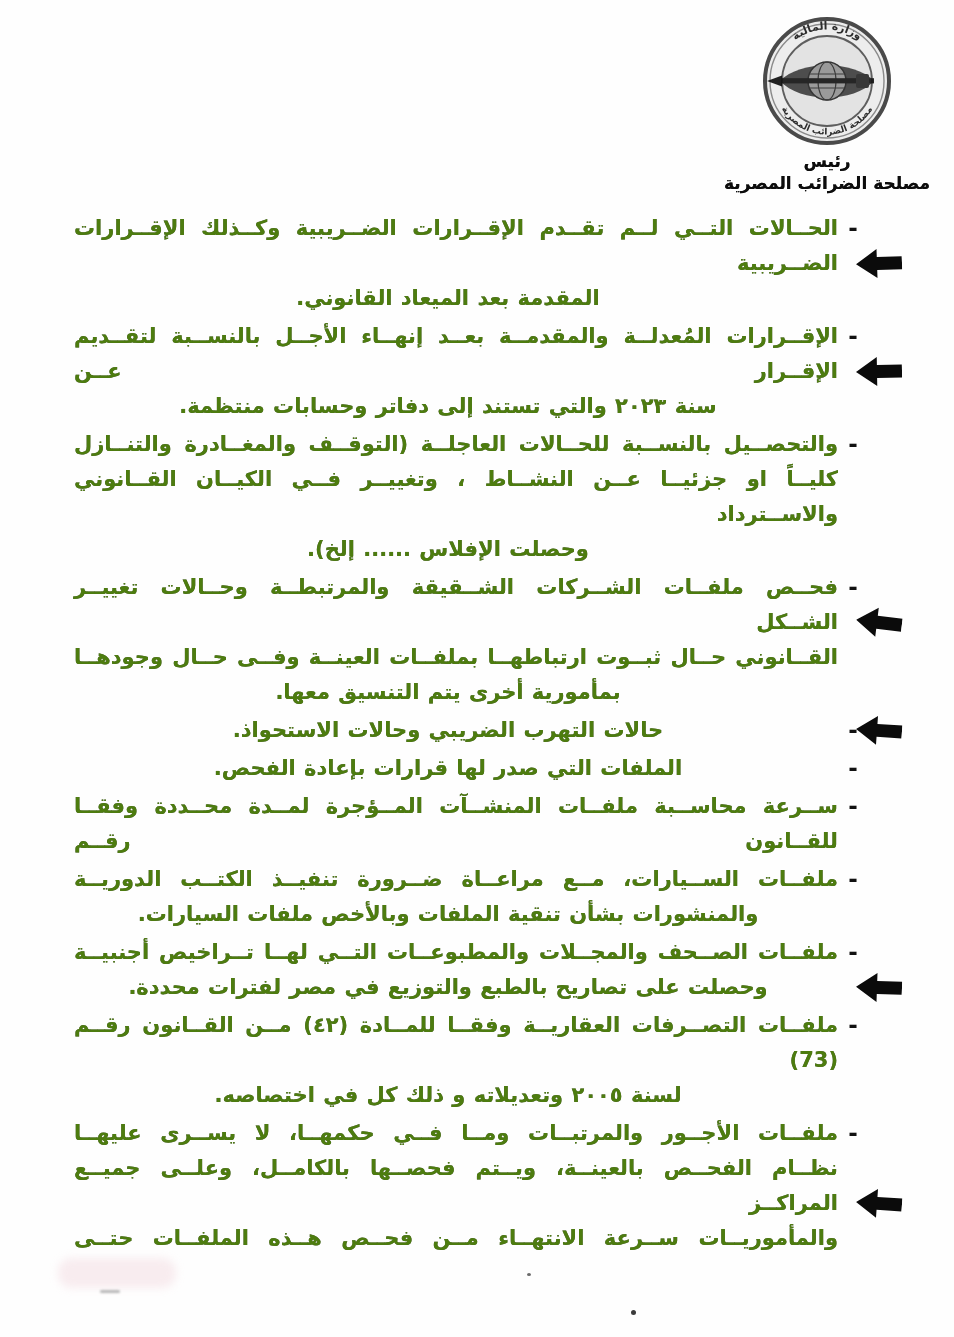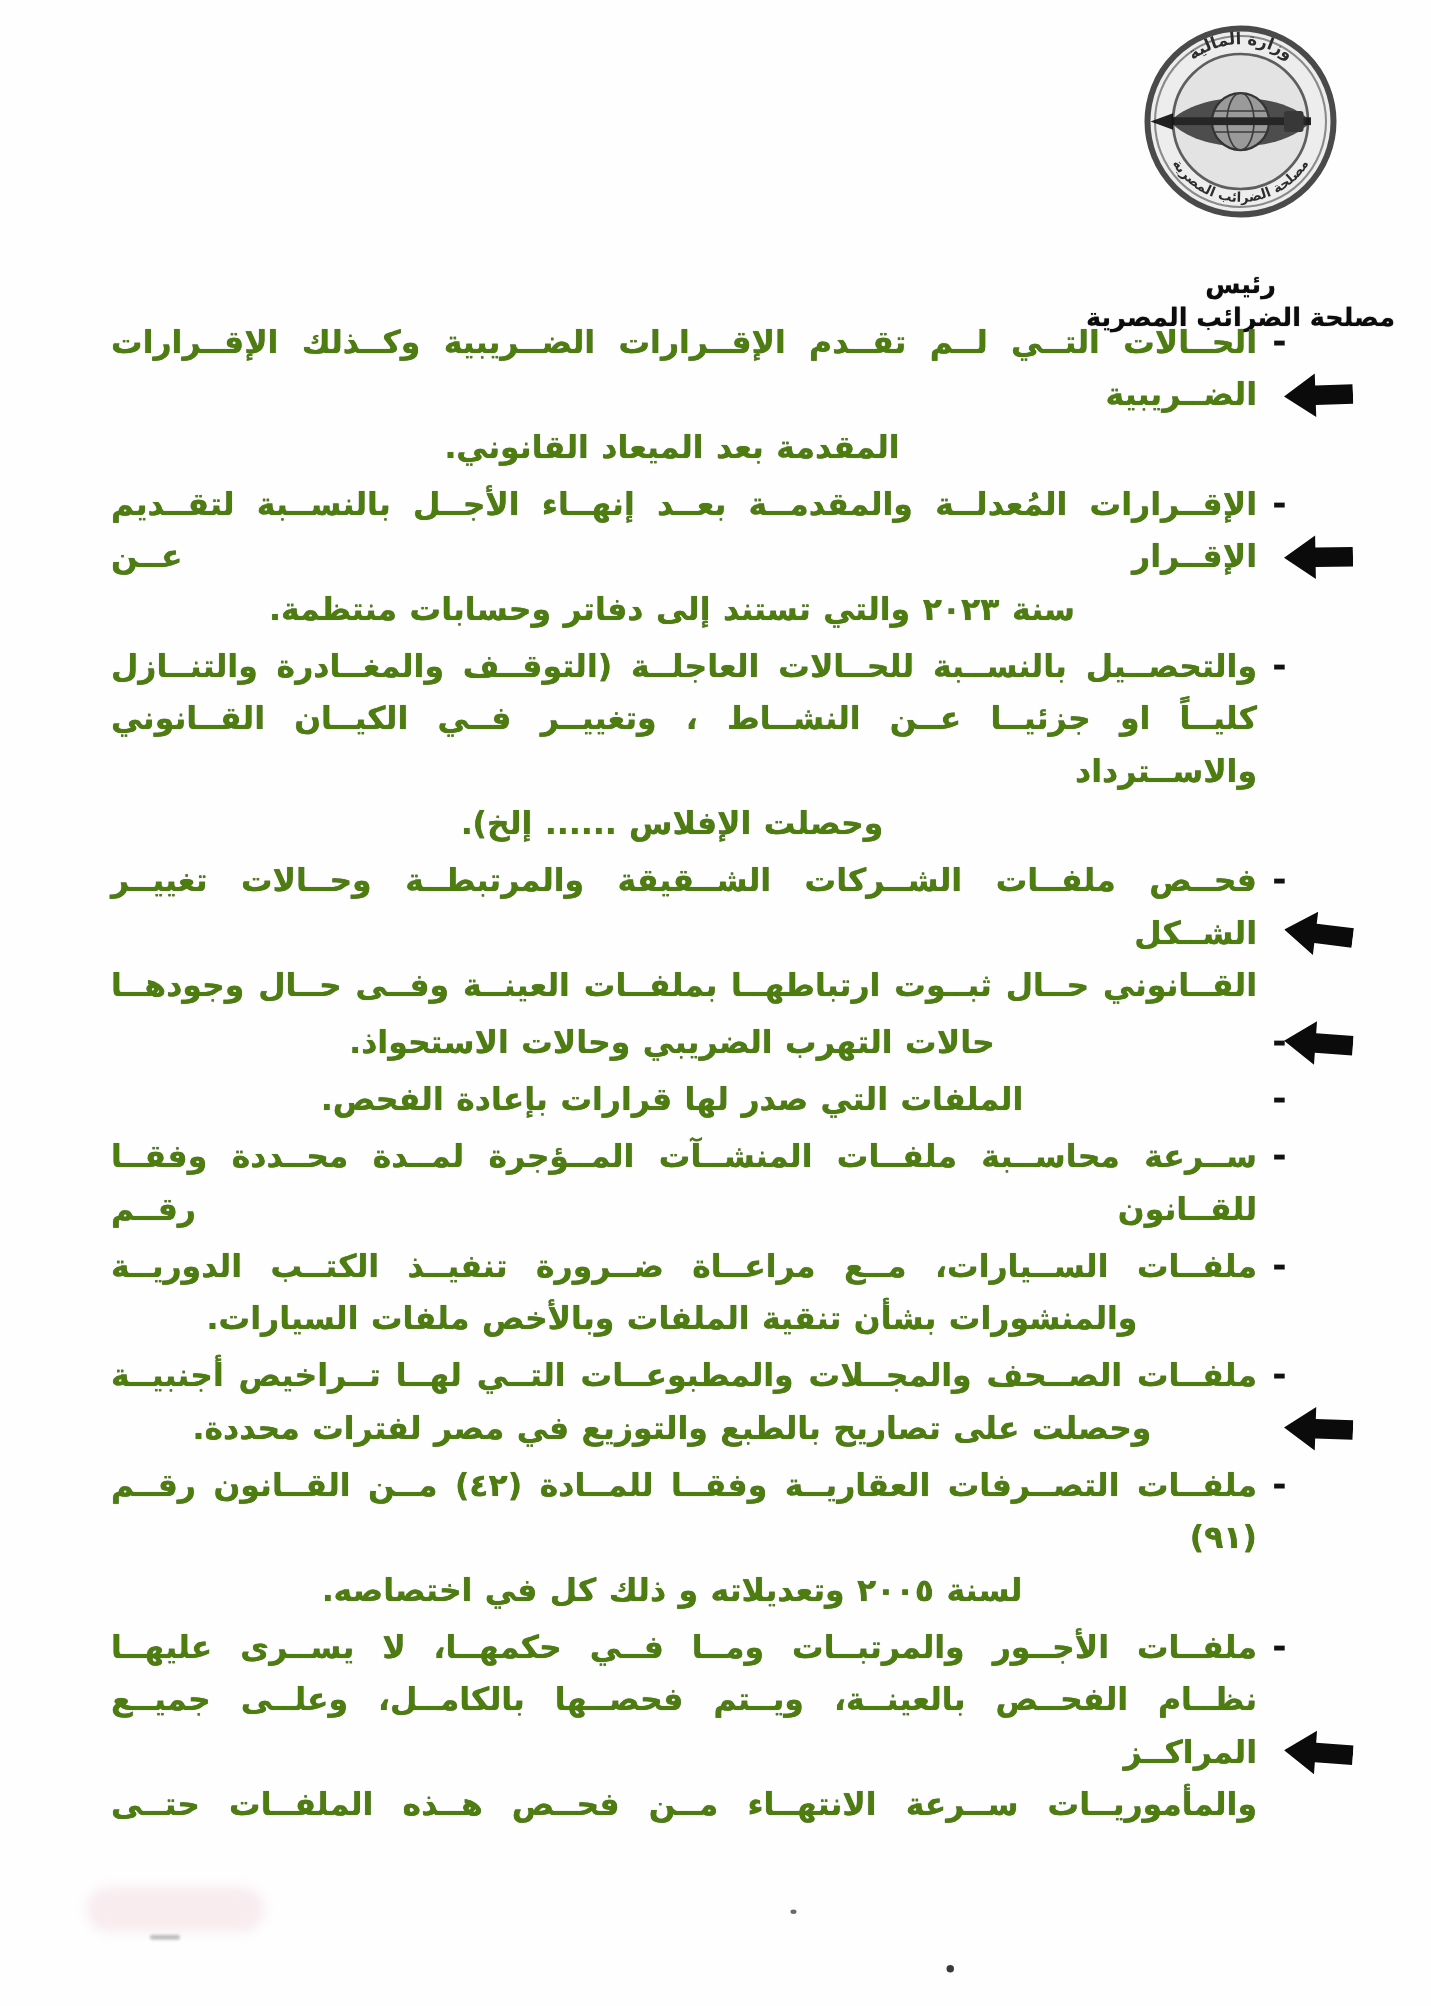--- a/index.html
+++ b/index.html
@@ -17,21 +17,20 @@
   
   .seal {
     position: absolute; top: 14px; right: 56px;
     width: 140px; height: 136px;
   }
   .hdr-title {
     position: absolute; top: 150px; right: 12px;
     width: 230px; text-align: center;
     font-weight: bold; color: #0c0c0c;
     text-shadow: 0 0 .6px rgba(0,0,0,.75);
-    margin-top: 29px;
   }
   .hdr-title .l1 { font-size: 17px; line-height: 22px; }
   .hdr-title .l2 { font-size: 17px; line-height: 23px; letter-spacing: .2px; }
   
   .content {
     position: absolute; top: 211px; right: 86px; left: 74px;
     direction: rtl;
   }
   .para {
     display: flex; direction: rtl;
@@ -138,20 +137,21 @@
           <div class="line justify">والتحصــيل بالنســبة للحــالات العاجلــة (التوقــف والمغــادرة والتنــازل</div>
           <div class="line justify">كليــاً او جزئيــا عــن النشــاط ، وتغييــر فــي الكيــان القــانوني والاســترداد</div>
           <div class="line endline">وحصلت الإفلاس ...... إلخ).</div>
         </div>
   </div>
       <div class="para">
     <span class="dash">-</span>
     <div class="lines">
           <div class="line justify">فحــص ملفــات الشــركات الشــقيقة والمرتبطــة وحــالات تغييــر الشــكل</div>
           <div class="line justify">القــانوني حــال ثبــوت ارتباطهــا بملفــات العينــة وفــى حــال وجودهــا</div>
+          <div class="line endline">بمأمورية أخرى يتم التنسيق معها.</div>
         </div>
   <span class="annot-arrow" style="top: 37px; transform: rotate(7deg);">
     <svg width="46" height="31" viewBox="0 0 46 31">
       <polygon points="46,9 21,9 21,1 0,15.5 21,30 21,22 46,22" fill="#0b0b0b"></polygon>
     </svg>
   </span>
       </div>
       <div class="para">
     <span class="dash">-</span>
     <div class="lines">
@@ -190,21 +190,21 @@
         </div>
   <span class="annot-arrow" style="top: 37px; transform: rotate(2deg);">
     <svg width="46" height="31" viewBox="0 0 46 31">
       <polygon points="46,9 21,9 21,1 0,15.5 21,30 21,22 46,22" fill="#0b0b0b"></polygon>
     </svg>
   </span>
       </div>
       <div class="para">
     <span class="dash">-</span>
     <div class="lines">
-          <div class="line justify">ملفــات التصــرفات العقاريــة وفقــا للمــادة (٤٢) مــن القــانون رقــم (٩١)</div>
+          <div class="line justify">ملفــات التصــرفات العقاريــة وفقــا للمــادة (٤٢) مــن القــانون رقــم (73)</div>
           <div class="line endline">لسنة ٢٠٠٥ وتعديلاته و ذلك كل في اختصاصه.</div>
         </div>
   </div>
       <div class="para">
     <span class="dash">-</span>
     <div class="lines">
           <div class="line justify">ملفــات الأجــور والمرتبــات ومــا فــي حكمهــا، لا يســرى عليهــا</div>
           <div class="line justify">نظــام الفحــص بالعينــة، ويــتم فحصــها بالكامــل، وعلــى جميــع المراكــز</div>
           <div class="line justify">والمأموريــات ســرعة الانتهــاء مــن فحــص هــذه الملفــات حتــى</div>
         </div>

